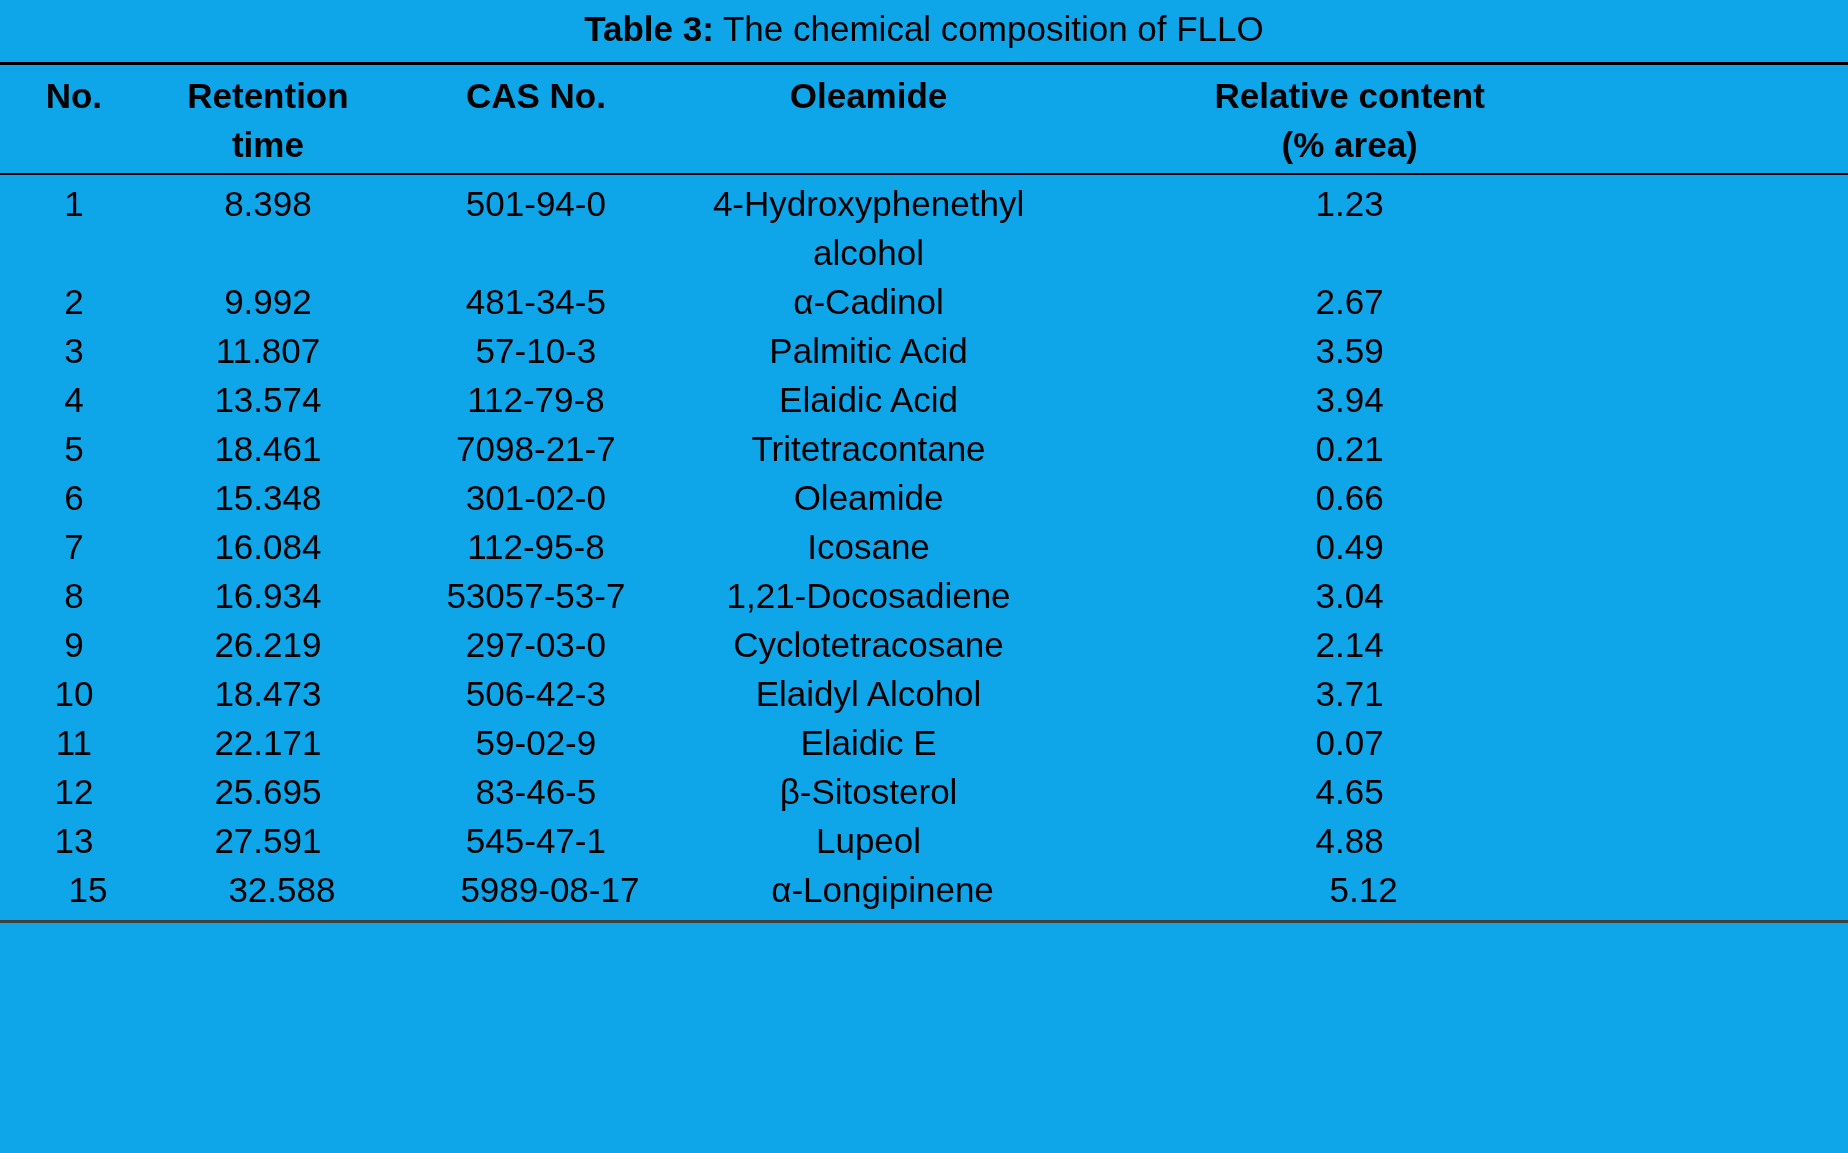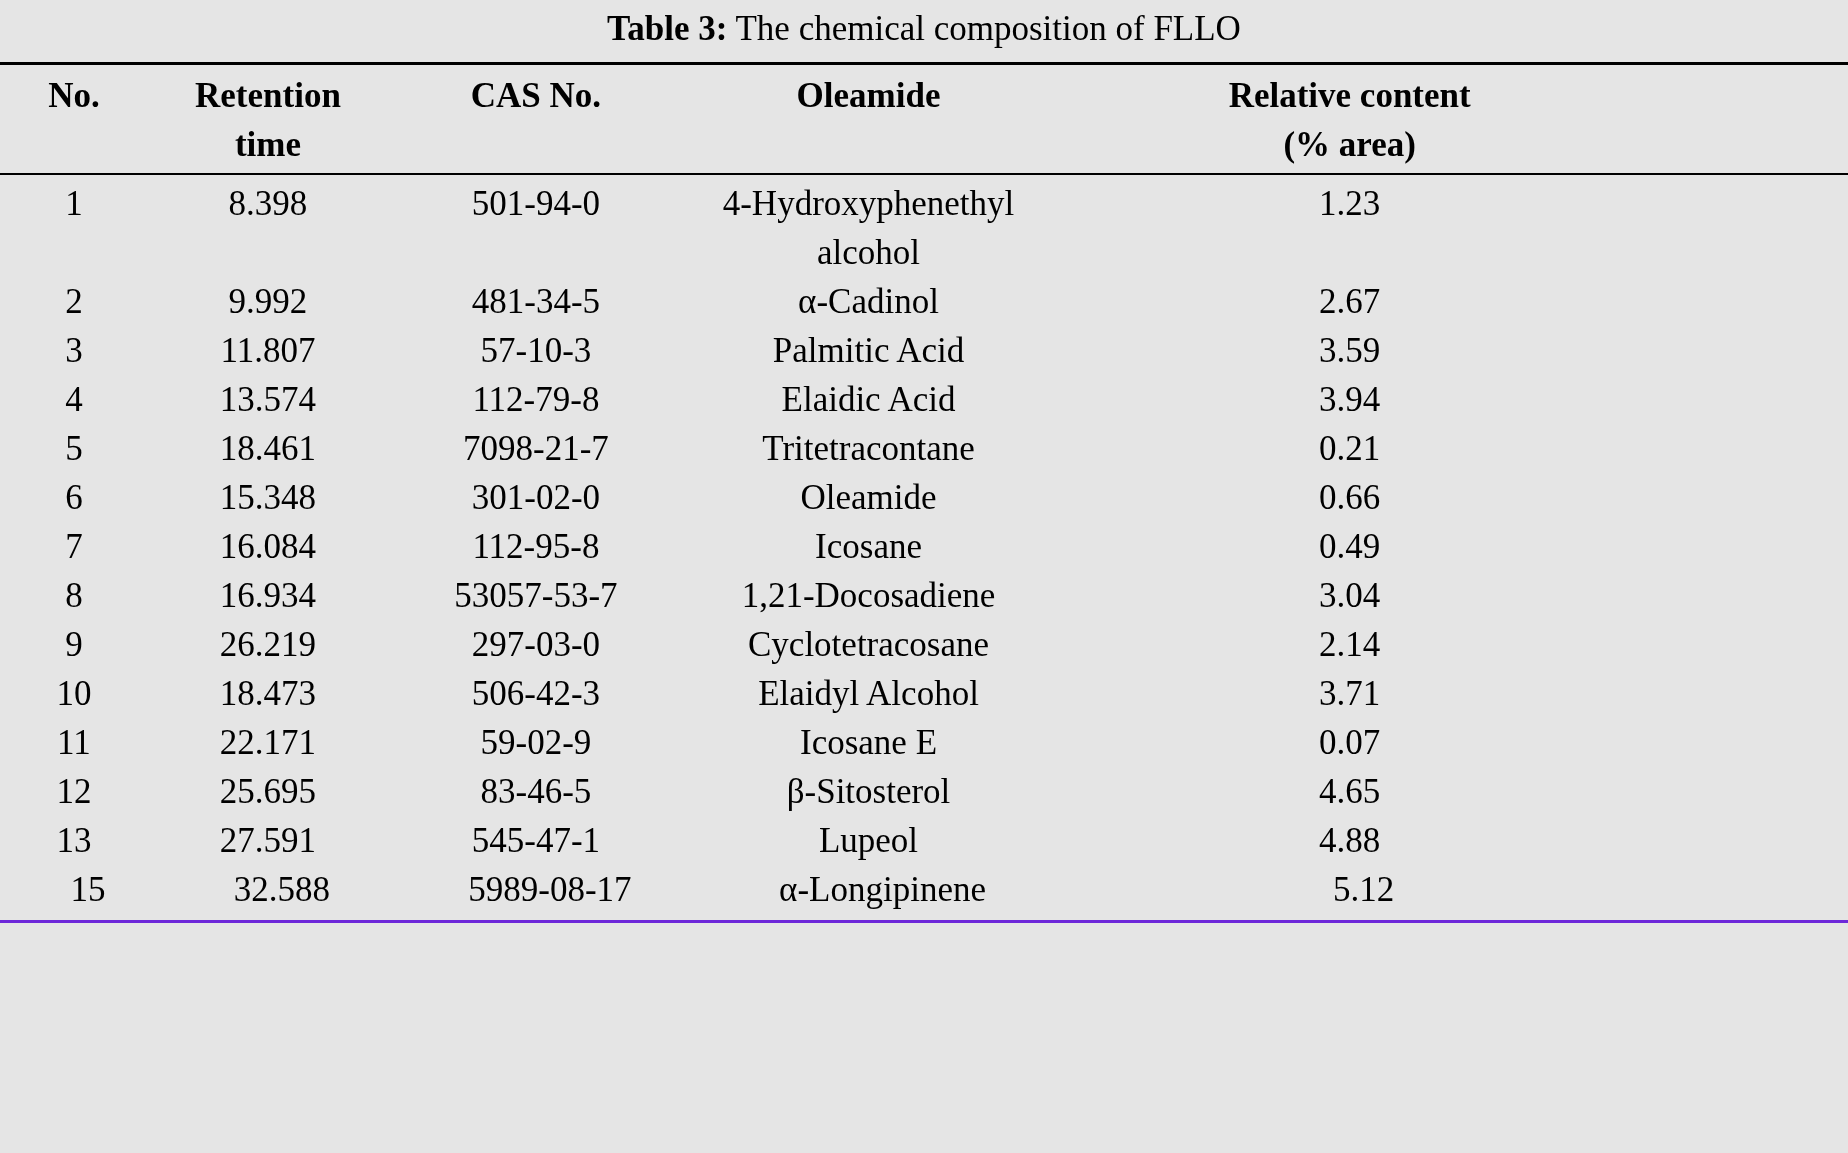--- a/index.html
+++ b/index.html
@@ -1,37 +1,37 @@
 <!DOCTYPE html>
 <html><head>
 <meta charset="utf-8">
 <style>
   html, body { margin: 0; padding: 0; background: #ffffff; }
   .page {
     width: 1848px;
     height: 1153px;
-    background: #e5e5e5;
+    background: #0ea5e9;
     color: #000000;
-    font-family: Liberation Serif, serif;
+    font-family: Liberation Sans, sans-serif;
     box-sizing: border-box;
     overflow: hidden;
   }
   .caption {
     text-align: center;
     font-size: 35px;
     line-height: 46px;
     padding-top: 6px;
     margin-bottom: 10px;
   }
   .caption-label { font-weight: bold; }
   table.comp {
     width: 100%;
     border-collapse: collapse;
     border-top: 3px solid #000;
-    border-bottom: 3px solid #6d28d9;
+    border-bottom: 3px solid #404040;
     table-layout: fixed;
   }
   col.c-no        { width: 8%; }
   col.c-rt        { width: 13%; }
   col.c-cas       { width: 16%; }
   col.c-component { width: 20%; }
   col.c-relative  { width: 43%; }
   th {
     font-weight: bold;
     font-size: 35px;
@@ -163,21 +163,21 @@
         <td>10</td>
         <td>18.473</td>
         <td>506-42-3</td>
         <td>Elaidyl Alcohol</td>
         <td class="pad-r">3.71</td>
       </tr>
       <tr>
         <td>11</td>
         <td>22.171</td>
         <td>59-02-9</td>
-        <td>Icosane E</td>
+        <td>Elaidic E</td>
         <td class="pad-r">0.07</td>
       </tr>
       <tr>
         <td>12</td>
         <td>25.695</td>
         <td>83-46-5</td>
         <td>β-Sitosterol</td>
         <td class="pad-r">4.65</td>
       </tr>
       <tr>

